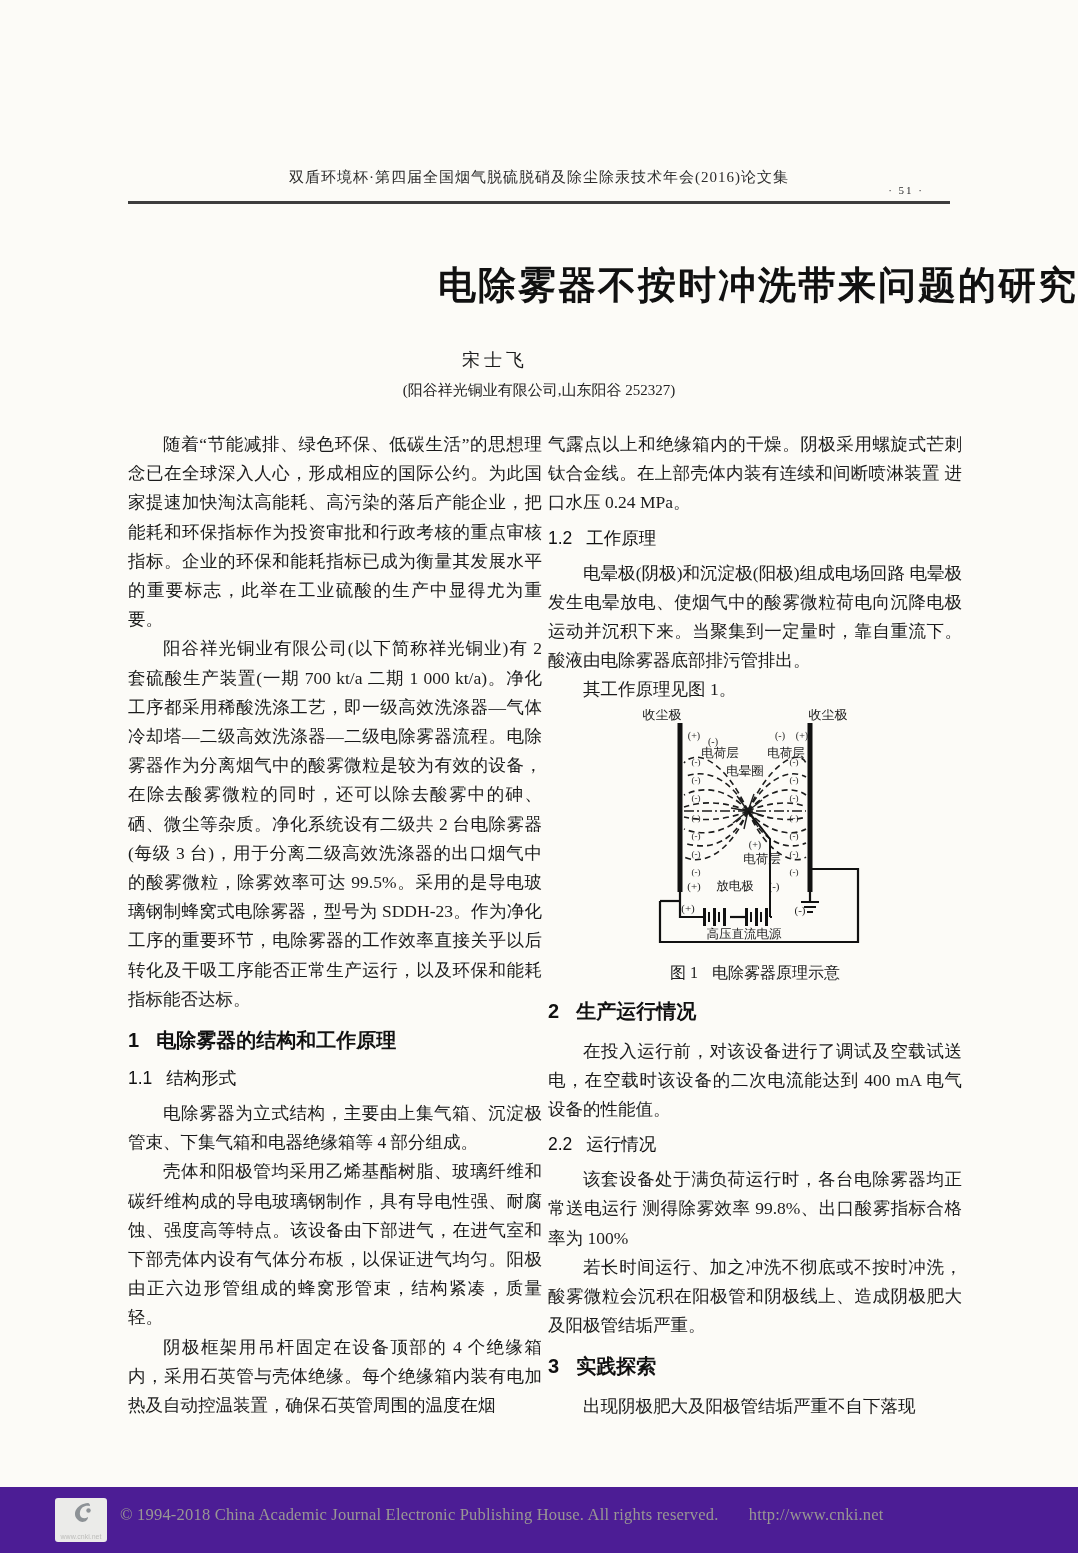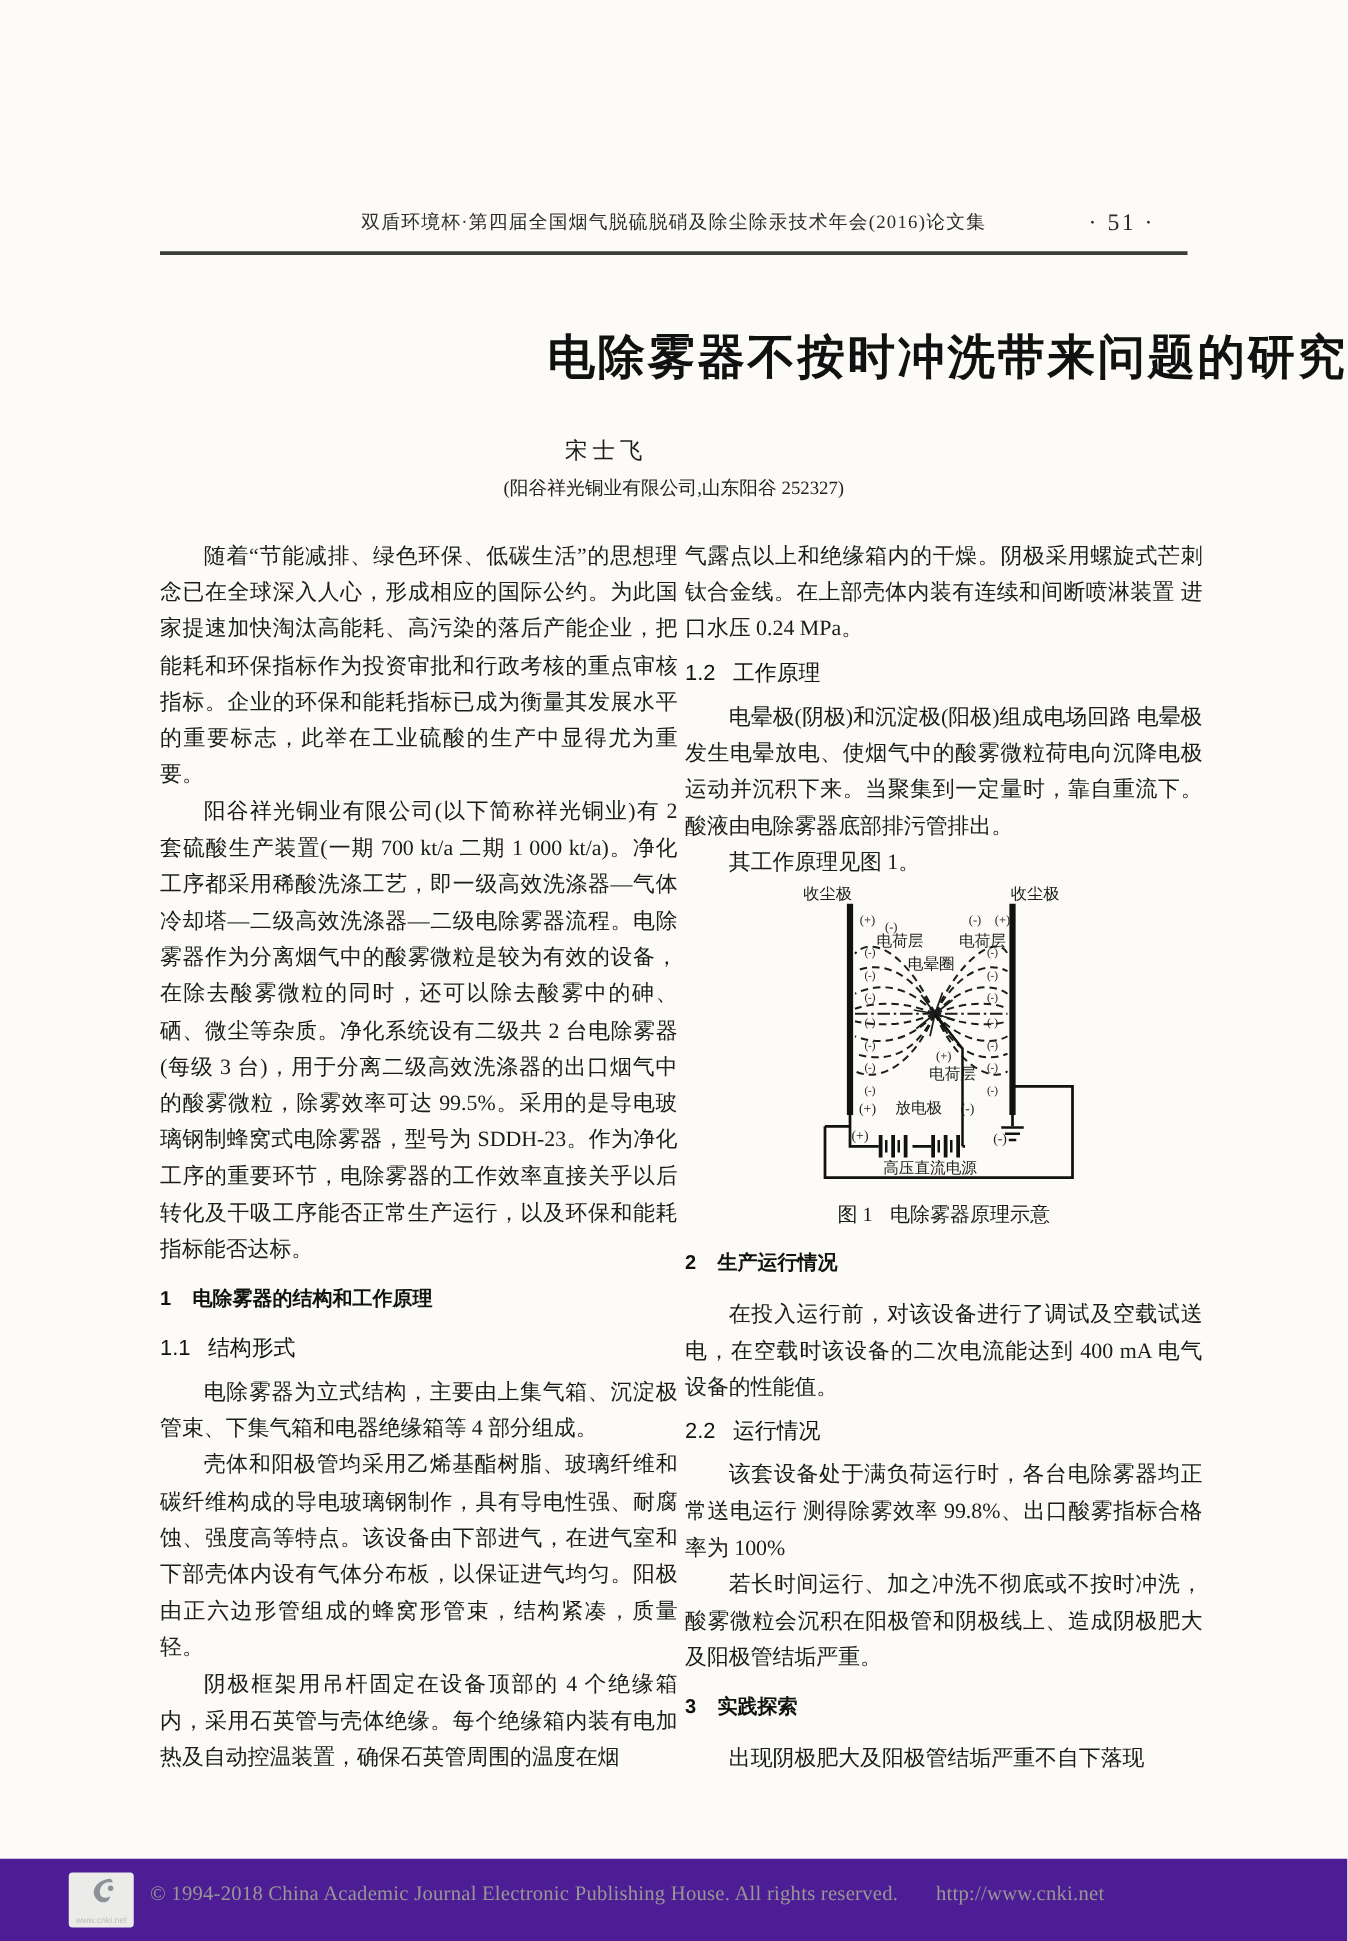--- a/index.html
+++ b/index.html
@@ -7,37 +7,37 @@
     width:1078px;height:1553px;position:relative;
     background:#fcfbf7;
     font-family:"Liberation Serif","DejaVu Serif",serif;
     color:#1b1b1b;
     overflow:hidden;
   }
   .hdr{
     position:absolute;top:168px;left:128px;width:822px;
     font-size:15px;letter-spacing:1px;color:#2b2b2b;text-align:center;
   }
-  .hdr .pageno{position:absolute;right:26px;top:0;letter-spacing:2px;font-size:19px;margin-left:10px;}
+  .hdr .pageno{position:absolute;right:26px;top:16px;letter-spacing:2px;font-size:11px;margin-left:10px;}
   .rule{position:absolute;top:201px;left:128px;width:822px;height:3px;background:#3d3d3d;}
   .title{
     position:absolute;top:260px;left:0;width:1078px;text-align:right;
     font-family:Liberation Sans, sans-serif;
     font-weight:700;font-size:38px;letter-spacing:2px;color:#111;
   }
-  .author{position:absolute;top:348px;left:8px;width:954px;text-align:center;font-size:18px;letter-spacing:4px;}
+  .author{position:absolute;top:348px;left:18px;width:954px;text-align:center;font-size:18px;letter-spacing:4px;}
   .affil{position:absolute;top:381px;left:0;width:1078px;text-align:center;font-size:15px;color:#222;}
   .col{position:absolute;top:430px;width:414px;font-size:17.5px;line-height:29.2px;text-align:justify;}
   .col-left{left:128px;}
   .col-right{left:548px;}
   .p{margin:0;text-indent:2em;}
   .p.noindent{text-indent:0;}
   .sec-h{
     font-family:"Liberation Sans","DejaVu Sans",sans-serif;font-weight:700;
-    font-size:16px;margin:13px 0 13px;text-indent:0;line-height:26px;color:#111;
+    font-size:20px;margin:13px 0 13px;text-indent:0;line-height:26px;color:#111;
   }
   .sub-h{
     font-family:"Liberation Sans","DejaVu Sans",sans-serif;font-weight:400;
     font-size:17.5px;margin:8px 0 8px;text-indent:0;line-height:25px;color:#111;
   }
   .sec-h .num{margin-right:17px;}
   .sub-h .num{margin-right:14px;}
   .figure{margin:4px 0 8px 0;width:414px;}
   .figure svg{display:block;margin-left:56px;}
   .figcap{

